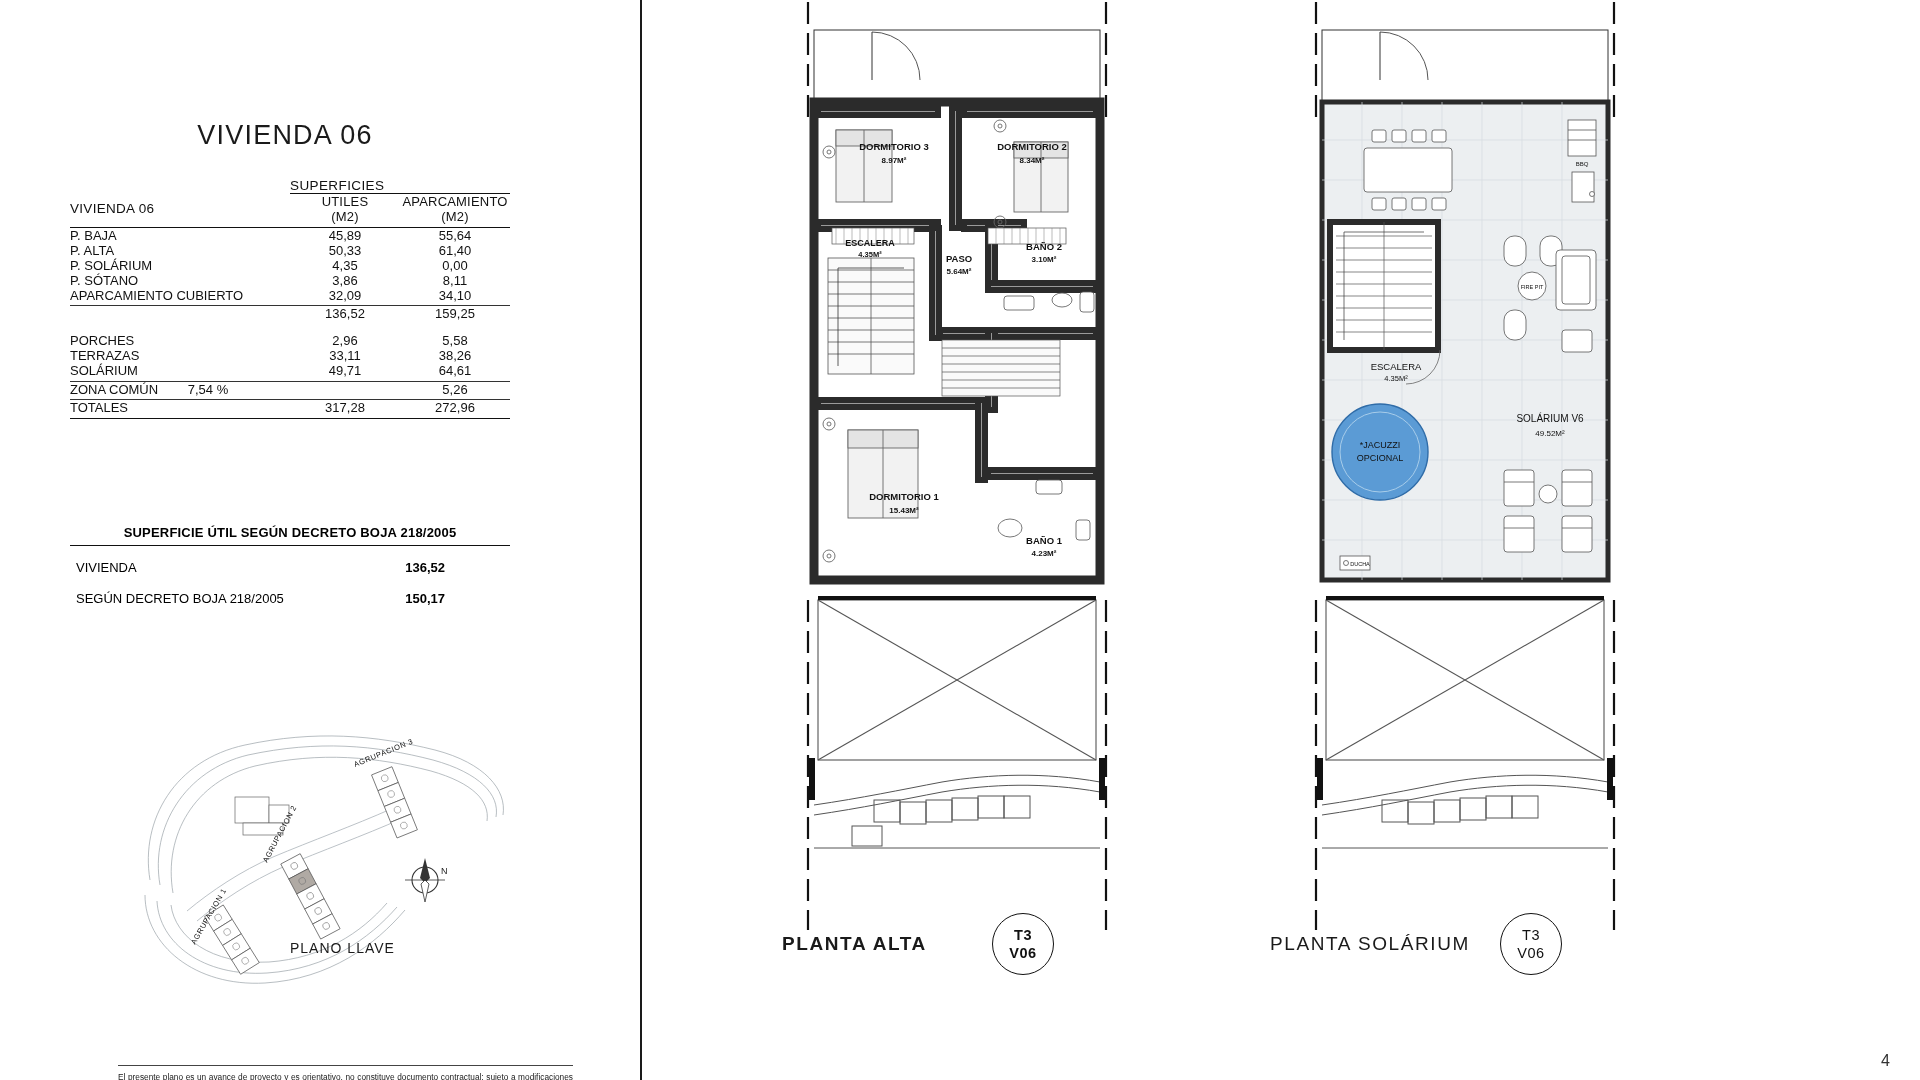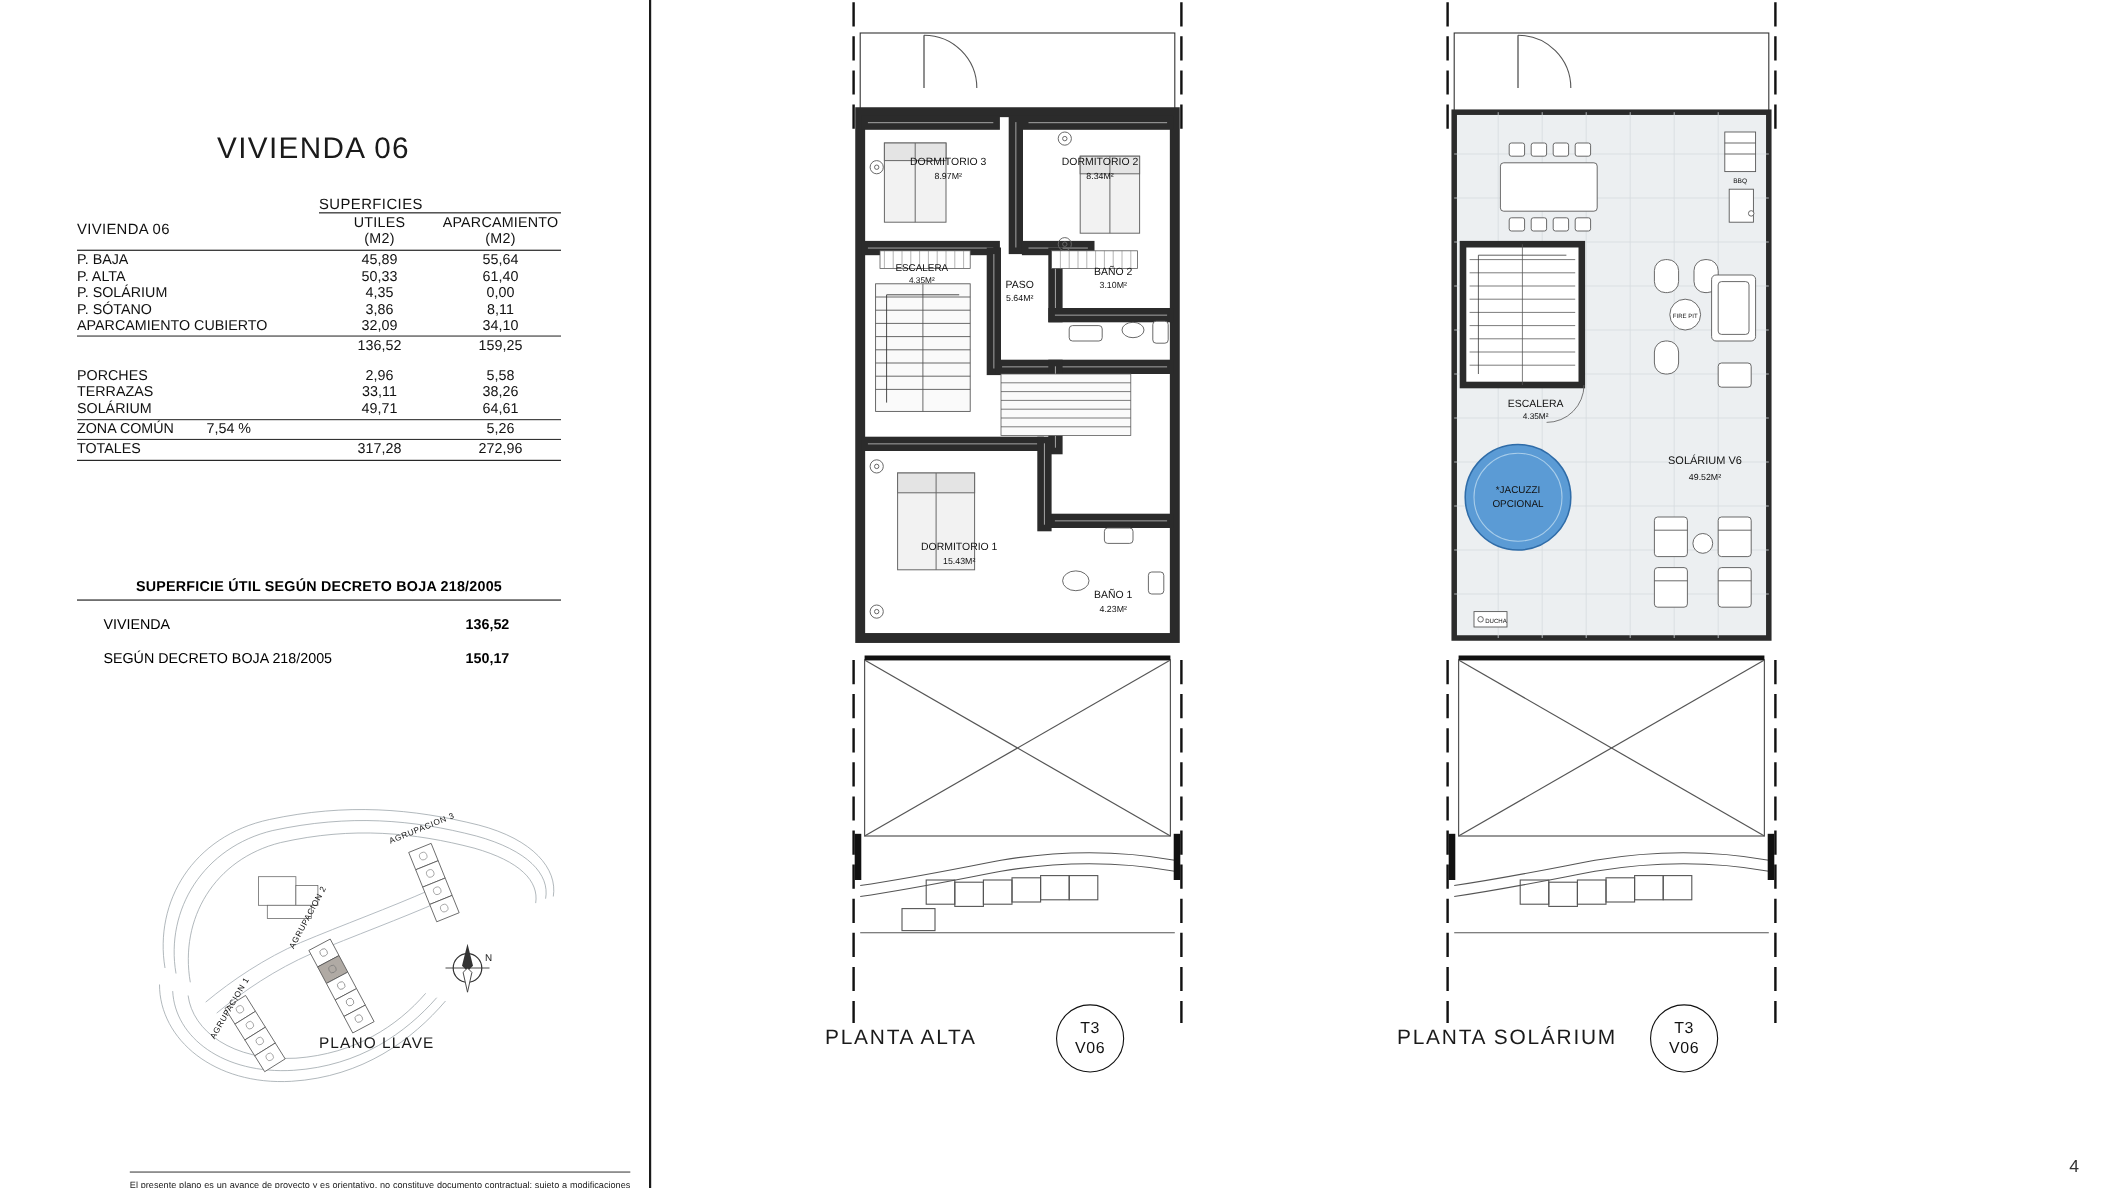--- a/index.html
+++ b/index.html
@@ -13,21 +13,21 @@
   #page {
     position: relative;
     width: 1920px; height: 1080px;
     background: #ffffff;
   }
 
   
   #left-panel {
     position: absolute;
     left: 0; top: 0;
-    width: 592px; height: 1080px;
+    width: 642px; height: 1080px;
     border-right: 2px solid #1a1a1a;
   }
   #left-inner {
     position: absolute;
     left: 60px; top: 0;
     width: 470px; height: 1080px;
   }
 
   .doc-title {
     position: absolute;
@@ -86,21 +86,21 @@
     letter-spacing: .2px;
   }
   .decreto-rule {
     position: absolute;
     left: 10px; top: 545px;
     width: 440px;
     border-bottom: 1.1px solid #111;
   }
   #decreto-table {
     position: absolute;
-    left: 28px; top: 552px;
+    left: 10px; top: 552px;
     width: 440px;
     font-size: 13px;
   }
   #decreto-table table { border-collapse: collapse; width: 100%; }
   #decreto-table .d-lbl { padding: 8px 0 8px 6px; }
   #decreto-table .d-val { text-align: right; padding-right: 65px; font-weight: bold; }
 
   
   #keyplan {
     position: absolute;
@@ -134,21 +134,21 @@
     border-top: 1px solid #444;
     padding-top: 6px;
   }
 
   
   .plan-col {
     position: absolute;
     top: 0;
     height: 1080px;
   }
-  #plan-alta { left: 760px; width: 330px; }
+  #plan-alta { left: 792px; width: 330px; font-weight: bold; }
   #plan-sol  { left: 1300px; width: 330px; }
 
   .plan-caption {
     position: absolute;
     bottom: 125px;
     font-size: 19px;
     letter-spacing: 1.6px;
     color: #1a1a1a;
     white-space: nowrap;
   }

